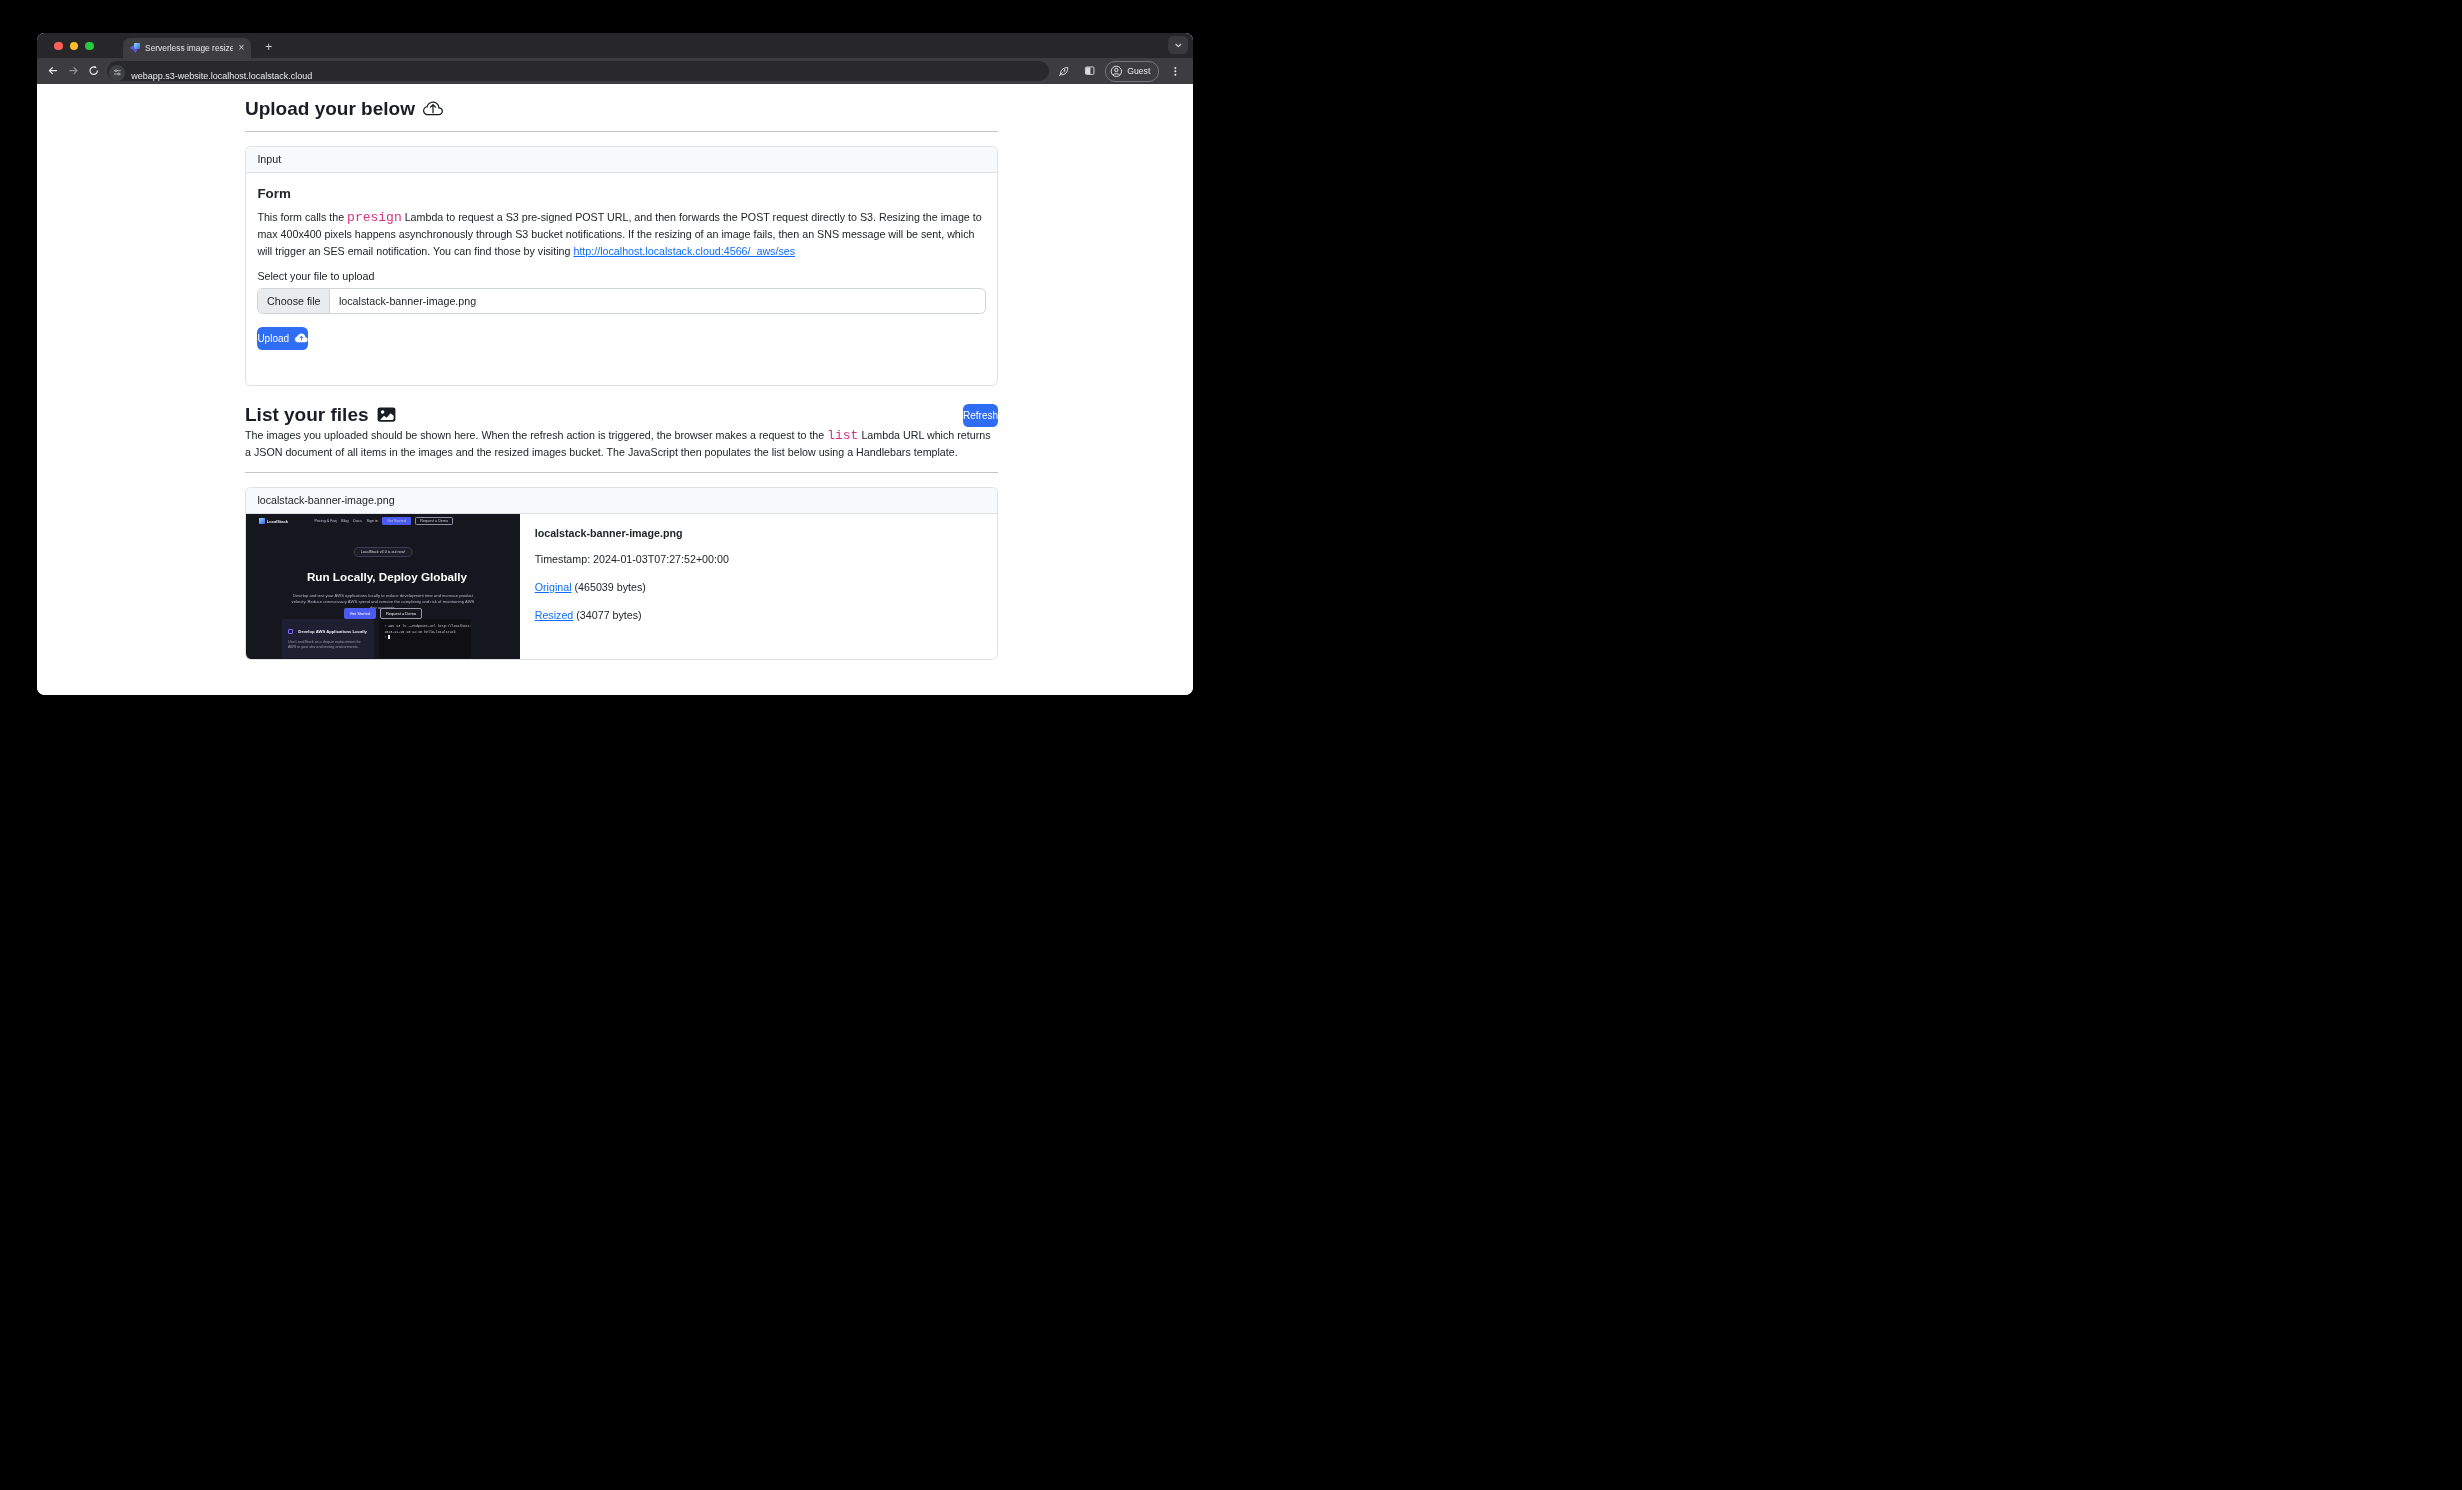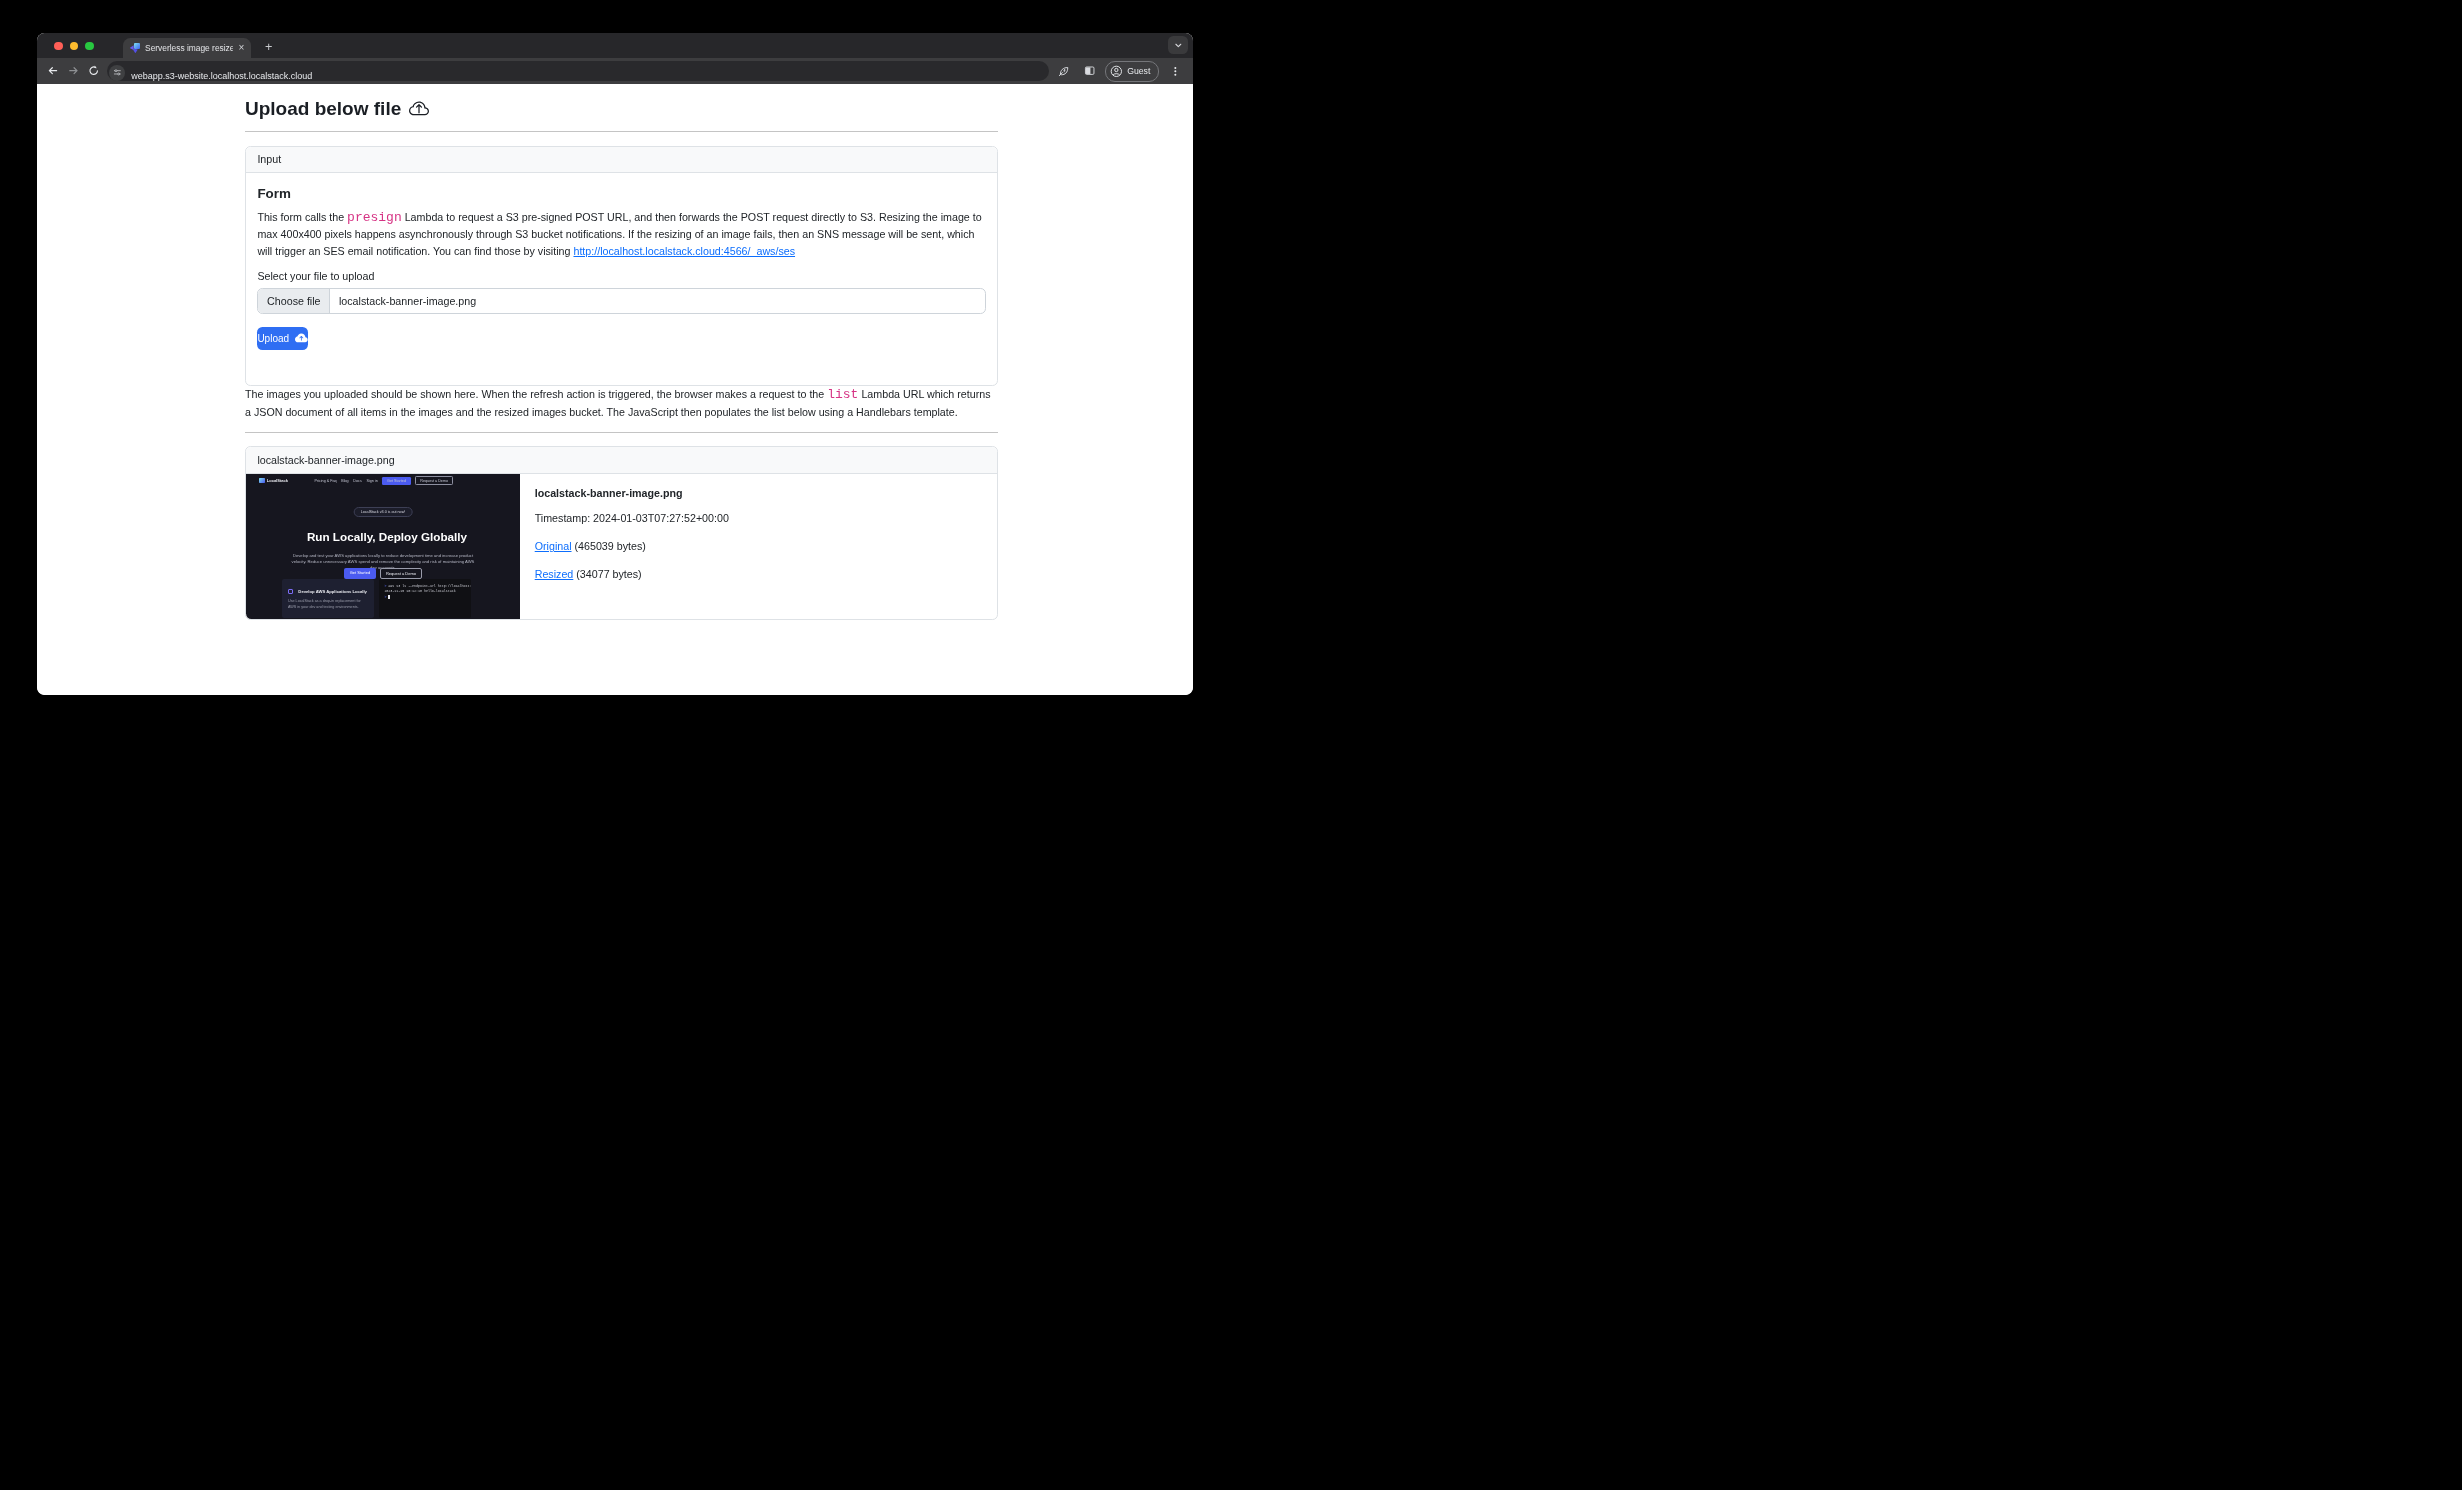--- a/index.html
+++ b/index.html
@@ -200,21 +200,21 @@
               <circle cx="8" cy="13" r="1.5"></circle>
             </svg>
         </span>
       </div>
     </div>
 
     <div class="page">
       <div class="container">
 
         <h1 class="sec">
-          <span>Upload below file</span>
+          <span>Upload your below</span>
           <svg width="20" height="20" viewBox="0 0 16 16" fill="#1a1e24">
               <path d="M7.646 4.146a.5.5 0 0 1 .708 0l2 2a.5.5 0 0 1-.708.708L8.5 5.707V11a.5.5 0 0 1-1 0V5.707L6.354 6.854a.5.5 0 1 1-.708-.708l2-2z"></path>
               <path d="M4.406 3.342A5.53 5.53 0 0 1 8 2c2.69 0 4.923 2 5.166 4.579C14.758 6.804 16 8.137 16 9.773 16 11.569 14.502 13 12.687 13H3.781C1.708 13 0 11.366 0 9.318c0-1.763 1.266-3.223 2.942-3.593.143-.863.698-1.723 1.464-2.383zm.653.757c-.757.653-1.153 1.44-1.153 2.056v.448l-.445.049C2.064 6.805 1 7.952 1 9.318 1 10.785 2.23 12 3.781 12h8.906C13.98 12 15 10.988 15 9.773c0-1.216-1.02-2.228-2.313-2.228h-.5v-.5C12.188 4.825 10.328 3 8 3a4.53 4.53 0 0 0-2.941 1.1z"></path>
             </svg>
         </h1>
         <hr>
 
         <div class="card">
           <div class="card-header">Input</div>
           <div class="card-body">
@@ -227,20 +227,33 @@
             </div>
             <button class="btn upload-btn">
               <span>Upload</span>
               <svg width="12.7" height="12.7" viewBox="0 0 16 16" fill="#fff">
                   <path d="M8 2a5.53 5.53 0 0 0-3.594 1.342c-.766.66-1.321 1.52-1.464 2.383C1.266 6.095 0 7.555 0 9.318 0 11.366 1.708 13 3.781 13h8.906C14.502 13 16 11.57 16 9.773c0-1.636-1.242-2.969-2.834-3.194C12.923 3.999 10.69 2 8 2zm2.354 5.146a.5.5 0 0 1-.708.708L8.5 6.707V10.5a.5.5 0 0 1-1 0V6.707L6.354 7.854a.5.5 0 1 1-.708-.708l2-2a.5.5 0 0 1 .708 0l2 2z"></path>
                 </svg>
             </button>
           </div>
         </div>
 
+        <div class="listrow">
+          <h1 class="sec">
+            <span>List your files</span>
+            <svg width="19" height="19" viewBox="0 0 16 16">
+                <rect x="0.5" y="2" width="15" height="12" rx="1.8" fill="#1a1e24"></rect>
+                <circle cx="4.7" cy="5.9" r="1.5" fill="#fff"></circle>
+                <path d="M2.6 12.6l3.3-3.5 2.2 1.6 3.3-3.8 2.6 2.2v2.3a1.2 1.2 0 0 1-1.2 1.2z" fill="#fff"></path>
+              </svg>
+          </h1>
+          <button class="btn">
+            <span>Refresh</span>
+          </button>
+        </div>
         <p class="desc"><span>The images you uploaded should be shown here. When the refresh action is triggered, the browser makes a request to the </span><code>list</code><span> Lambda URL which returns a JSON document of all items in the images and the resized images bucket. The JavaScript then populates the list below using a Handlebars template.</span></p>
         <hr>
 
         <div class="card">
           <div class="card-header">localstack-banner-image.png</div>
           <div class="item-body">
 
             <div class="thumb">
               <div class="mini-nav">
                 <span class="mini-logo">

